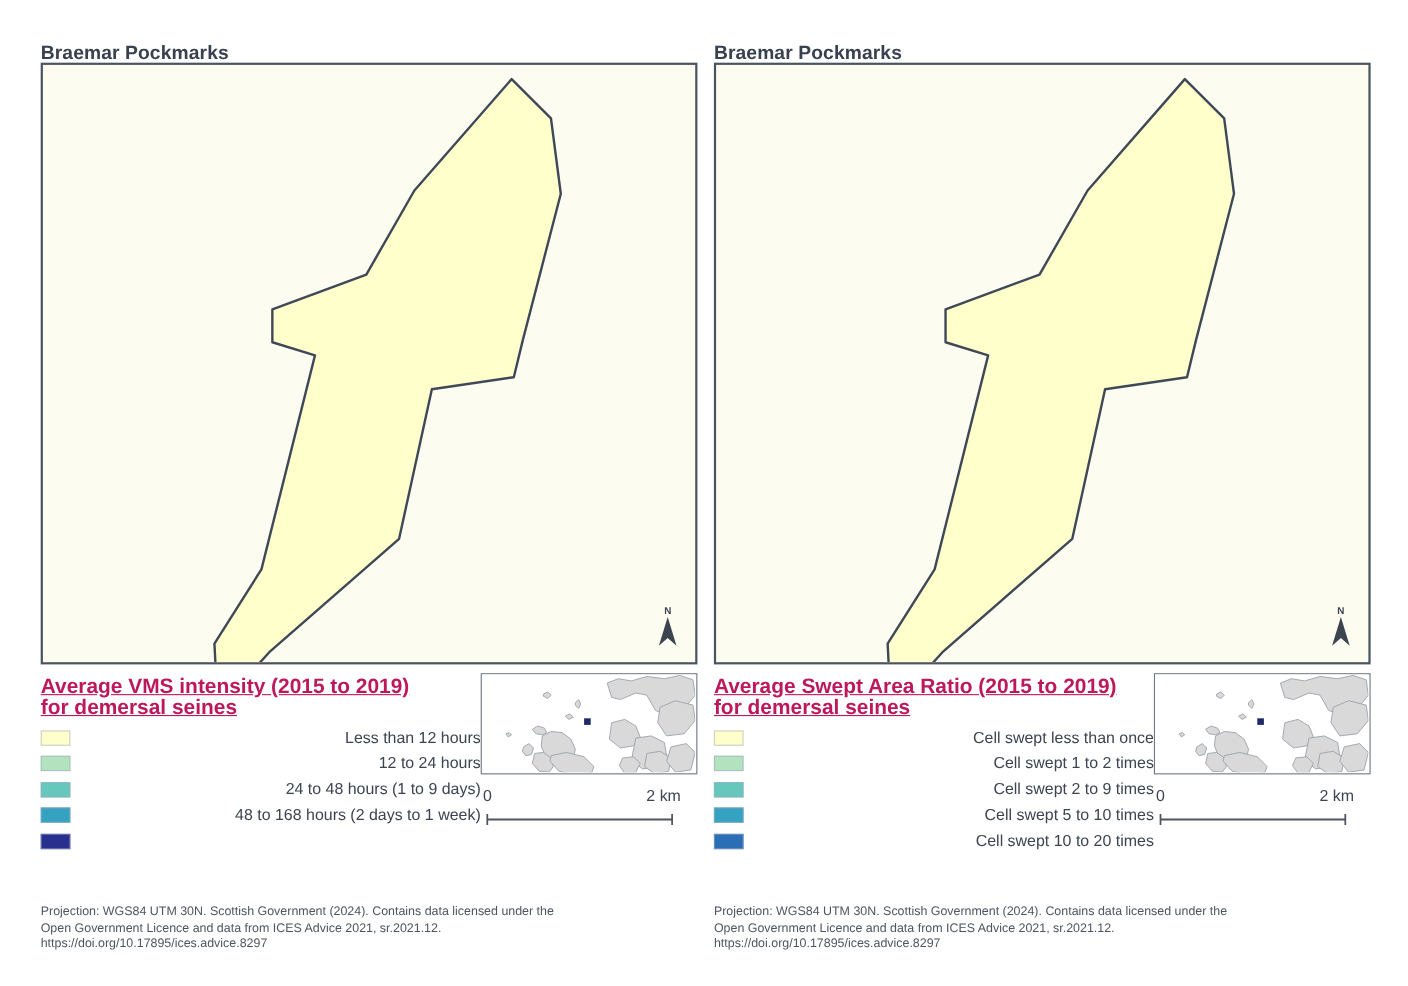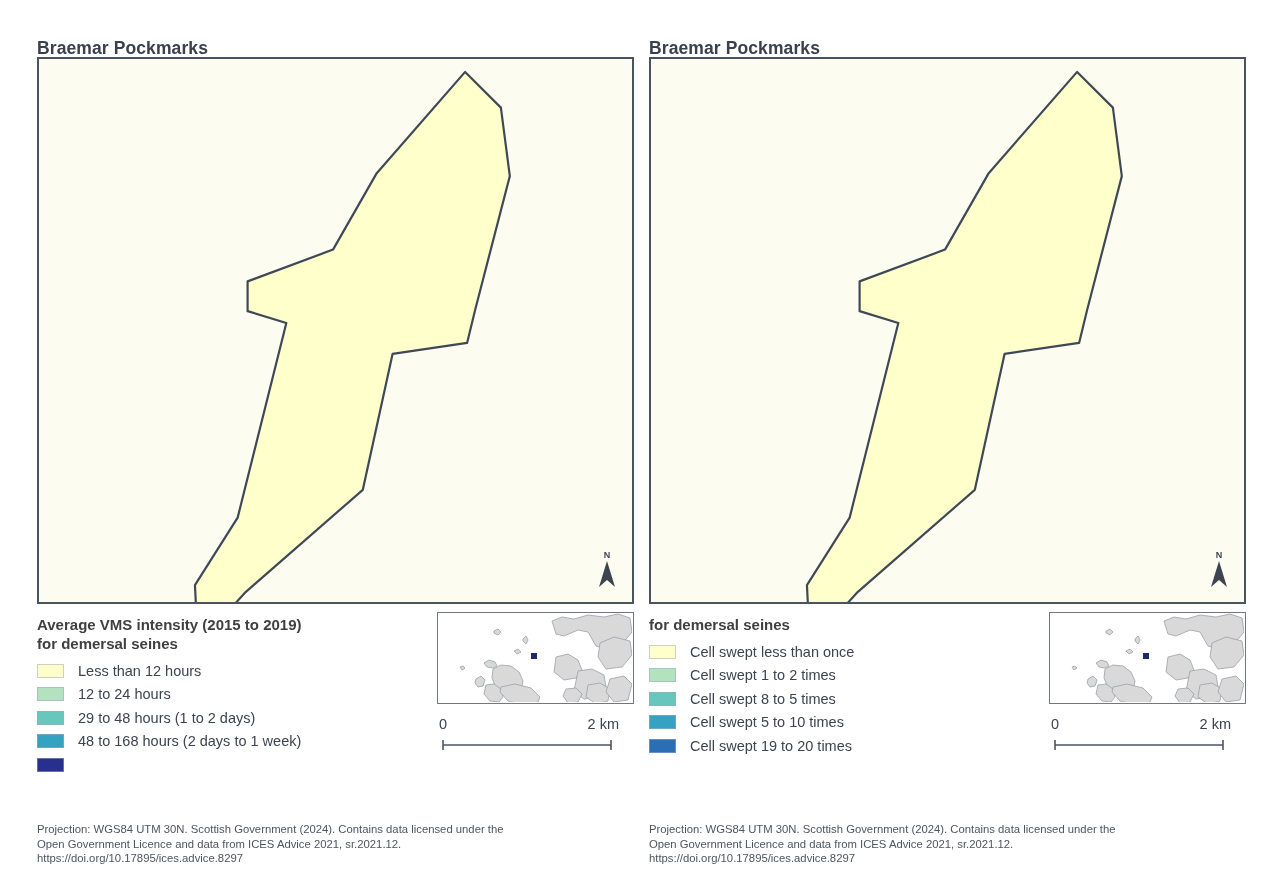--- a/index.html
+++ b/index.html
@@ -75,31 +75,33 @@
   .north-arrow svg { position: absolute; top: 10px; left: 0; }
 
   
   .legend {
     position: absolute;
     top: 615px;
     left: 9px;
     width: 400px;
   }
   .legend-title {
-    font-size: 15px;
+    font-size: 19px;
     font-weight: bold;
     line-height: 19px;
-    color: #404040;
+    color: #be185d;
     margin-bottom: 6px;
+    text-decoration: underline;
   }
   .legend-items { margin-top: 2px; }
   .legend-row {
     display: flex;
     align-items: center;
     height: 23.5px;
+    justify-content: space-between;
   }
   .legend-swatch {
     width: 27px;
     height: 14px;
     flex: 0 0 27px;
     margin-right: 14px;
     box-sizing: border-box;
     border: 1px solid rgba(160,170,190,0.55);
   }
   .legend-label {
@@ -183,21 +185,21 @@
         <div class="legend-row">
           <span class="legend-swatch" style="background:#ffffcc"></span>
           <span class="legend-label">Less than 12 hours</span>
         </div>
         <div class="legend-row">
           <span class="legend-swatch" style="background:#b3e2be"></span>
           <span class="legend-label">12 to 24 hours</span>
         </div>
         <div class="legend-row">
           <span class="legend-swatch" style="background:#68c7bd"></span>
-          <span class="legend-label">29 to 48 hours (1 to 2 days)</span>
+          <span class="legend-label">24 to 48 hours (1 to 9 days)</span>
         </div>
         <div class="legend-row">
           <span class="legend-swatch" style="background:#36a2c2"></span>
           <span class="legend-label">48 to 168 hours (2 days to 1 week)</span>
         </div>
         <div class="legend-row">
           <span class="legend-swatch" style="background:#27308f"></span>
         </div>
       </div>
     </div>
@@ -258,42 +260,43 @@
       <div class="north-arrow">
         <div class="n-letter">N</div>
         <svg width="22" height="30" viewBox="0 0 22 30">
           <path d="M11 1 L19 27 L11 20 L3 27 Z" fill="#3c4450"></path>
         </svg>
       </div>
     </div>
 
     <div class="legend">
       <div class="legend-title">
+        <div>Average Swept Area Ratio (2015 to 2019)</div>
         <div>for demersal seines</div>
       </div>
       <div class="legend-items">
         <div class="legend-row">
           <span class="legend-swatch" style="background:#ffffcc"></span>
           <span class="legend-label">Cell swept less than once</span>
         </div>
         <div class="legend-row">
           <span class="legend-swatch" style="background:#b3e2be"></span>
           <span class="legend-label">Cell swept 1 to 2 times</span>
         </div>
         <div class="legend-row">
           <span class="legend-swatch" style="background:#68c7bd"></span>
-          <span class="legend-label">Cell swept 8 to 5 times</span>
+          <span class="legend-label">Cell swept 2 to 9 times</span>
         </div>
         <div class="legend-row">
           <span class="legend-swatch" style="background:#36a2c2"></span>
           <span class="legend-label">Cell swept 5 to 10 times</span>
         </div>
         <div class="legend-row">
           <span class="legend-swatch" style="background:#2a6eb5"></span>
-          <span class="legend-label">Cell swept 19 to 20 times</span>
+          <span class="legend-label">Cell swept 10 to 20 times</span>
         </div>
       </div>
     </div>
 
     <div class="inset-block">
       <div class="inset-frame">
         <svg width="194" height="89" viewBox="0 0 194 89">
           <rect x="0" y="0" width="194" height="89" fill="#ffffff"></rect>
           <g fill="#d9d9d9" stroke="#9aa0a8" stroke-width="0.8" stroke-linejoin="round">
             <path d="M56 18 l4 -2 3 3 -3 3 -4 -2 z" fill="#d9d9d9" stroke="#9aa0a8"></path>

